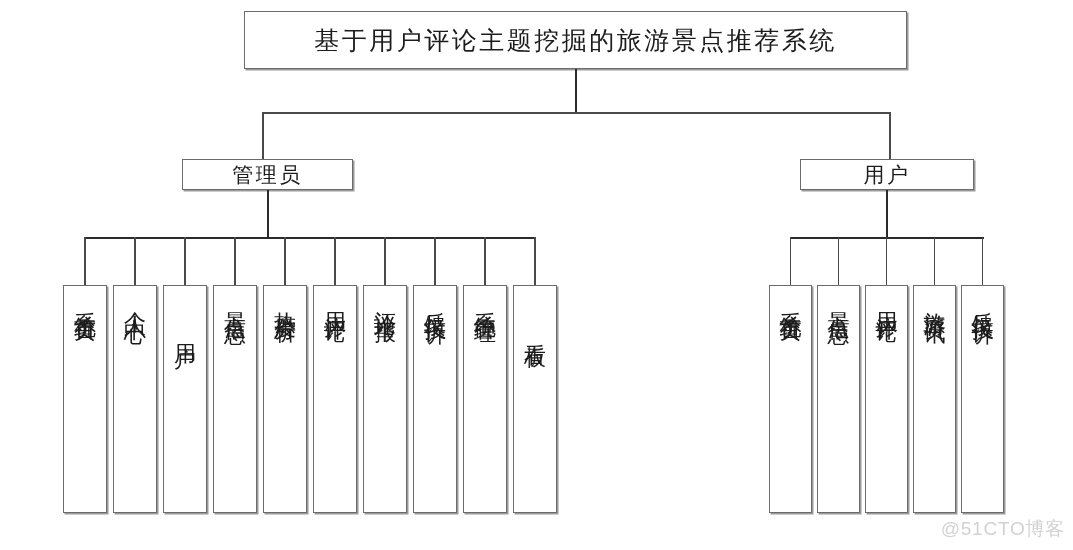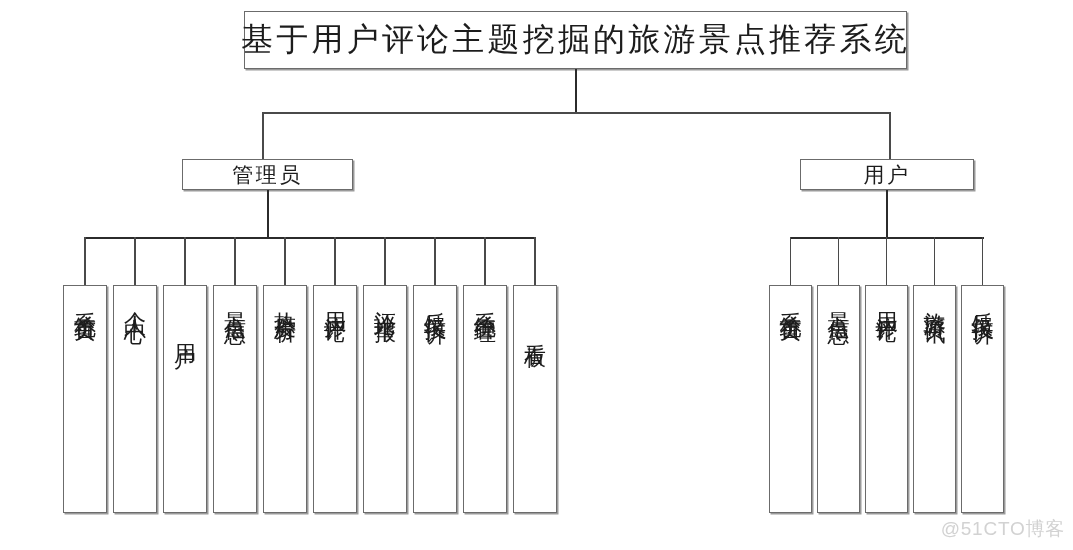--- a/index.html
+++ b/index.html
@@ -39,21 +39,21 @@
   }
 
   
   #root-node {
     left: 244px;
     top: 11px;
     width: 663px;
     height: 58px;
   }
   #root-node .label {
-    font-size: 32px;
+    font-size: 25px;
     letter-spacing: 0.1em;
   }
 
   
   .level2 {
     height: 31px;
   }
   .level2 .label {
     font-size: 21px;
     letter-spacing: 0.12em;

